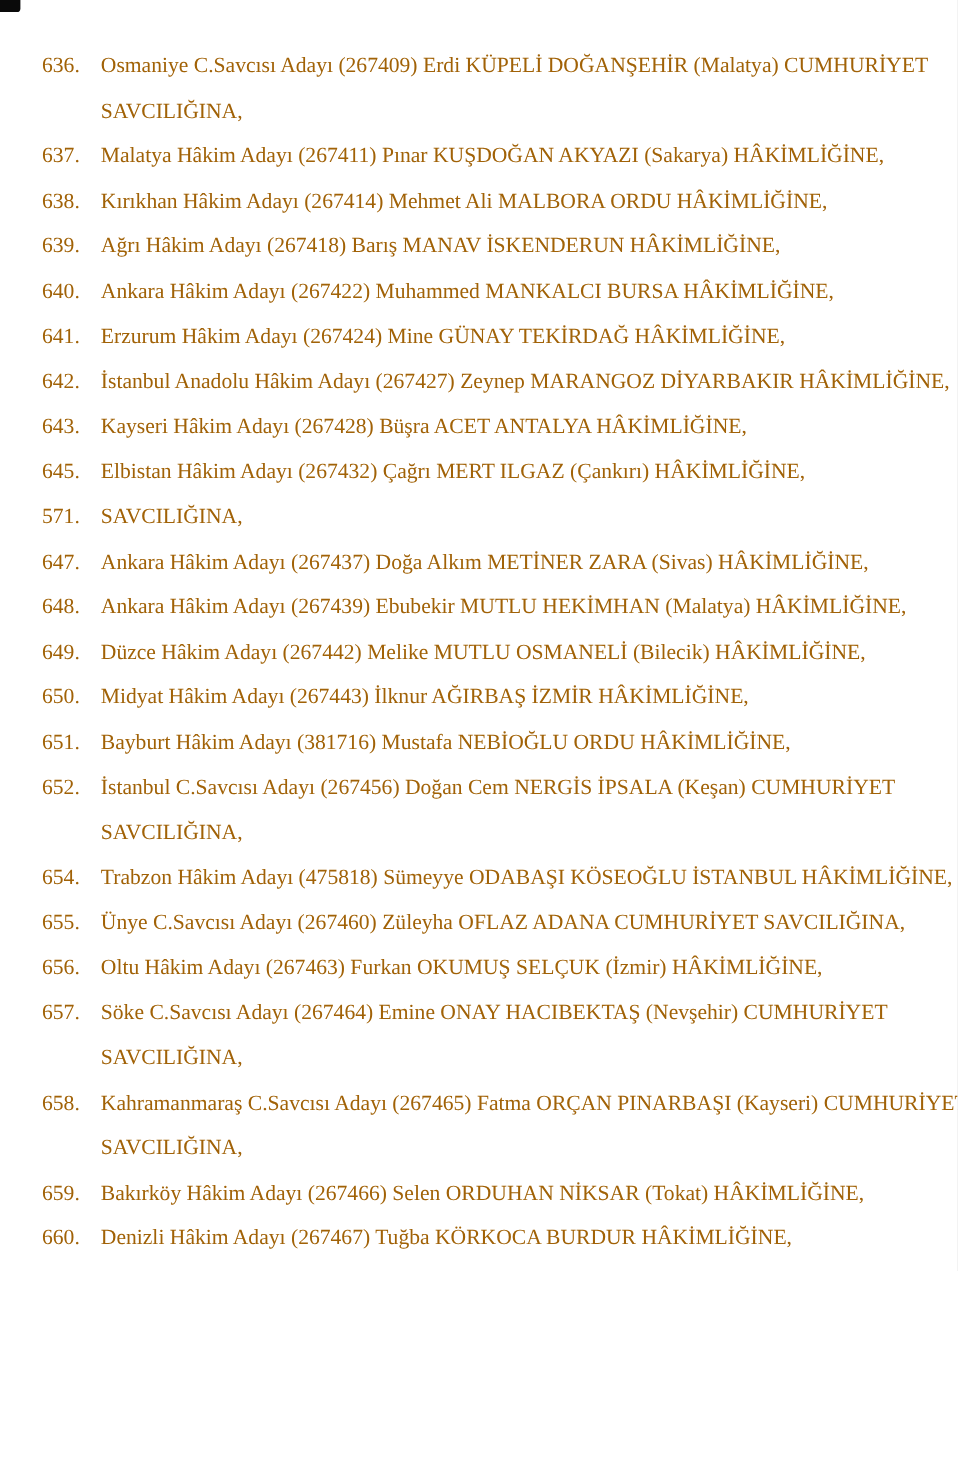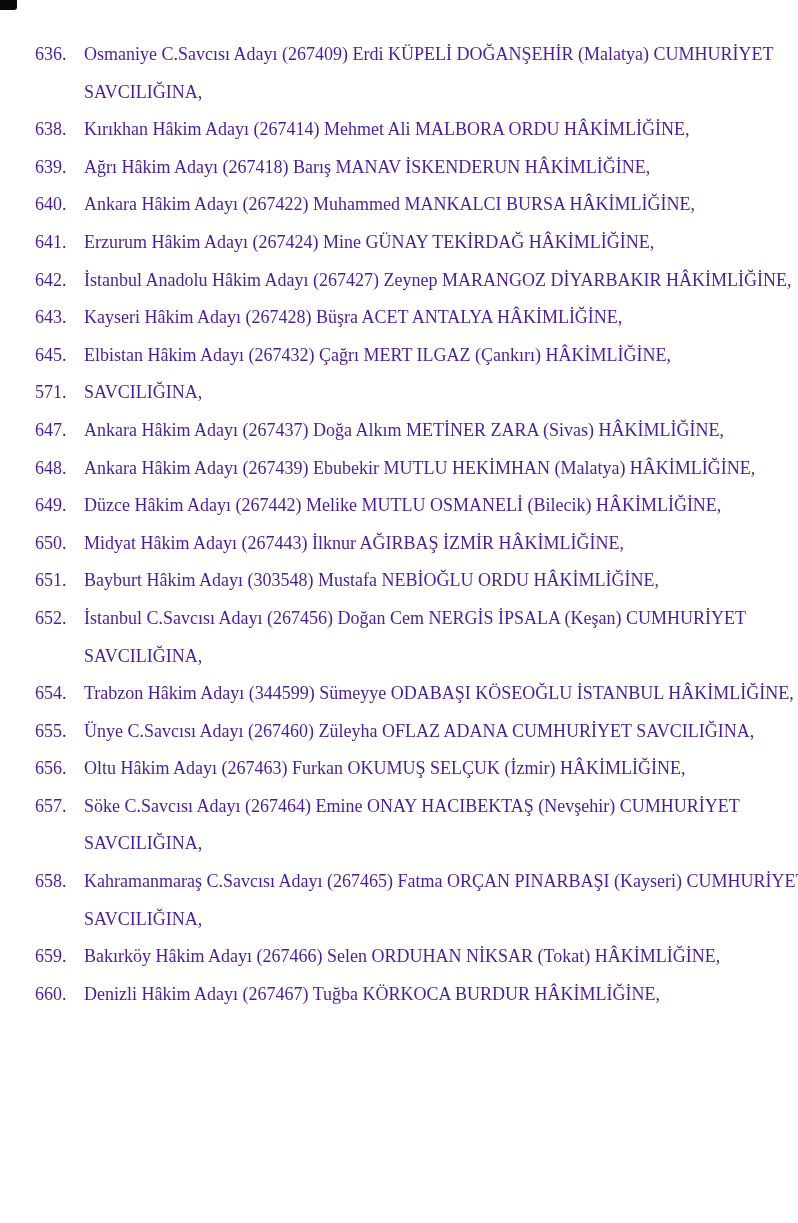--- a/index.html
+++ b/index.html
@@ -5,21 +5,21 @@
   html,body{margin:0;padding:0;background:#e9e9e9;}
   .page{
     position:relative;
     width:798px;height:1223px;
     background:#ffffff;
     box-sizing:border-box;
     padding:36px 0 0 35px;
     font-family:"Liberation Serif","DejaVu Serif",serif;
     font-size:18px;
     line-height:37.6px;
-    color:#4c1d95;
+    color:#a16207;
     overflow:hidden;
     -webkit-font-smoothing:none;
   }
   .artifact{
     position:absolute;top:0;left:0;
     width:17px;height:10px;
     background:#0a0a0a;
     border-bottom-right-radius:3px;
   }
   .row{display:flex;align-items:flex-start;}
@@ -37,20 +37,26 @@
   <div class="artifact"></div>
 
   <div class="row">
     <span class="num">636.</span>
     <span class="txt">
       <span class="line">Osmaniye C.Savcısı Adayı (267409) Erdi KÜPELİ DOĞANŞEHİR (Malatya) CUMHURİYET</span>
       <span class="line">SAVCILIĞINA,</span>
     </span>
   </div>
 
+  <div class="row">
+    <span class="num">637.</span>
+    <span class="txt">
+      <span class="line">Malatya Hâkim Adayı (267411) Pınar KUŞDOĞAN AKYAZI (Sakarya) HÂKİMLİĞİNE,</span>
+    </span>
+  </div>
 
   <div class="row">
     <span class="num">638.</span>
     <span class="txt">
       <span class="line">Kırıkhan Hâkim Adayı (267414) Mehmet Ali MALBORA ORDU HÂKİMLİĞİNE,</span>
     </span>
   </div>
 
   <div class="row">
     <span class="num">639.</span>
@@ -126,37 +132,37 @@
   <div class="row">
     <span class="num">650.</span>
     <span class="txt">
       <span class="line">Midyat Hâkim Adayı (267443) İlknur AĞIRBAŞ İZMİR HÂKİMLİĞİNE,</span>
     </span>
   </div>
 
   <div class="row">
     <span class="num">651.</span>
     <span class="txt">
-      <span class="line">Bayburt Hâkim Adayı (303548) Mustafa NEBİOĞLU ORDU HÂKİMLİĞİNE,</span>
+      <span class="line">Bayburt Hâkim Adayı (381716) Mustafa NEBİOĞLU ORDU HÂKİMLİĞİNE,</span>
     </span>
   </div>
 
   <div class="row">
     <span class="num">652.</span>
     <span class="txt">
       <span class="line">İstanbul C.Savcısı Adayı (267456) Doğan Cem NERGİS İPSALA (Keşan) CUMHURİYET</span>
       <span class="line">SAVCILIĞINA,</span>
     </span>
   </div>
 
 
   <div class="row">
     <span class="num">654.</span>
     <span class="txt">
-      <span class="line">Trabzon Hâkim Adayı (344599) Sümeyye ODABAŞI KÖSEOĞLU İSTANBUL HÂKİMLİĞİNE,</span>
+      <span class="line">Trabzon Hâkim Adayı (475818) Sümeyye ODABAŞI KÖSEOĞLU İSTANBUL HÂKİMLİĞİNE,</span>
     </span>
   </div>
 
   <div class="row">
     <span class="num">655.</span>
     <span class="txt">
       <span class="line">Ünye C.Savcısı Adayı (267460) Züleyha OFLAZ ADANA CUMHURİYET SAVCILIĞINA,</span>
     </span>
   </div>
 

